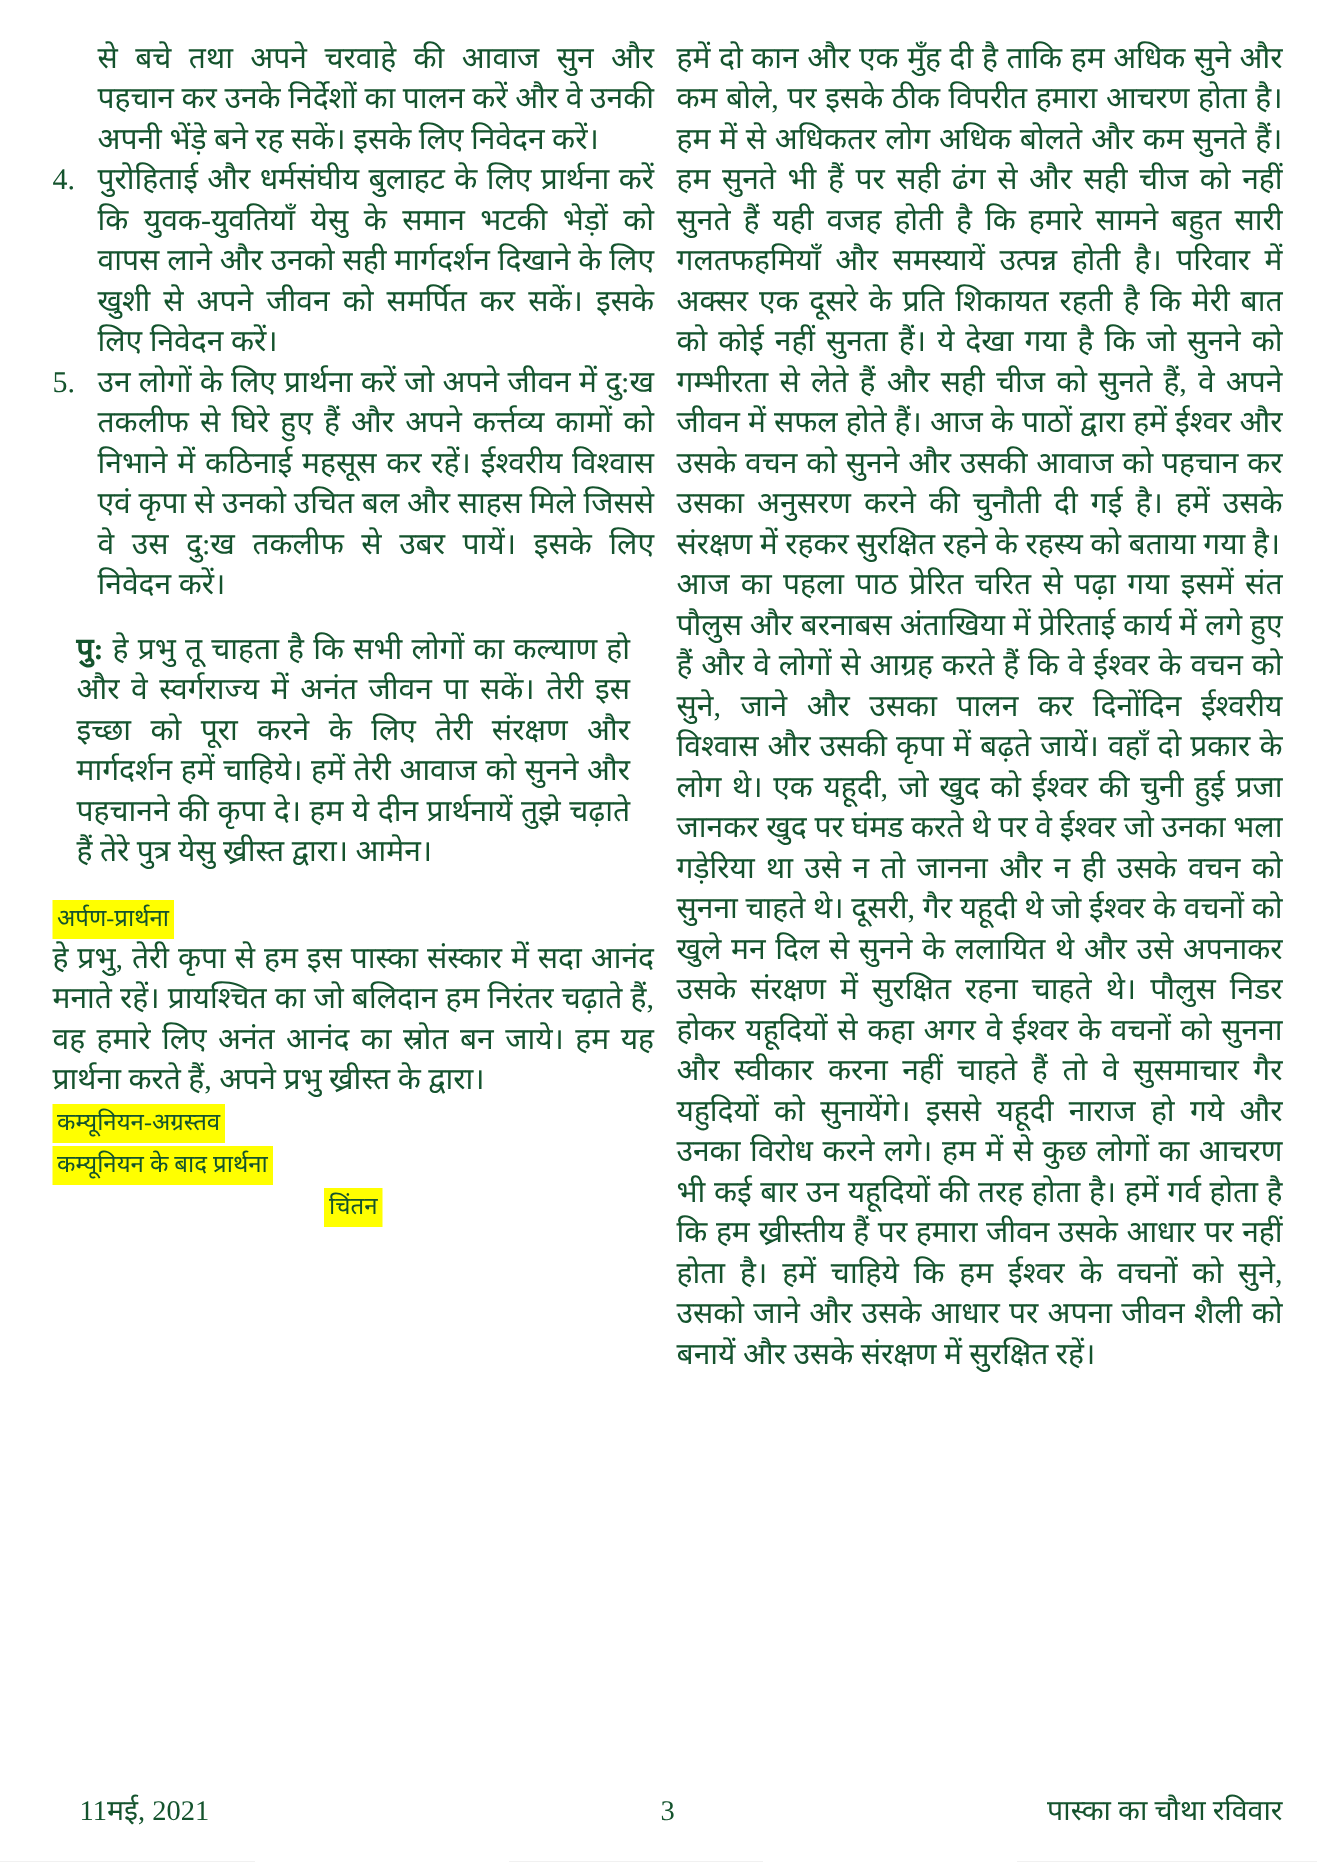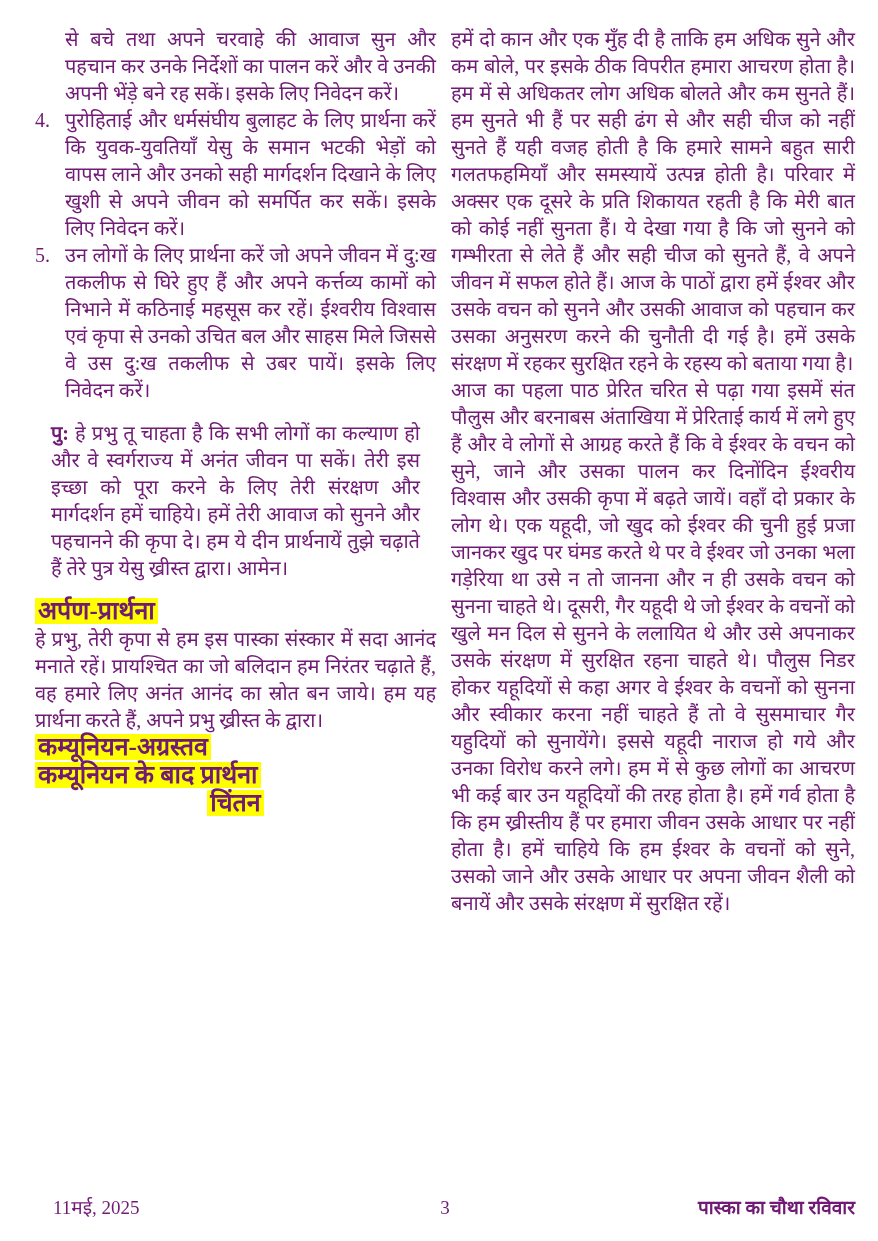--- a/index.html
+++ b/index.html
@@ -1,48 +1,48 @@
 <!DOCTYPE html>
 <html lang="hi"><head>
 <meta charset="utf-8">
 <style>
   html,body{margin:0;padding:0;background:#e8e8e8;}
   .page{
     width:878px;height:1241px;
-    background:#ffffff;color:#701a75;
+    background:#ffffff;color:#14532d;
     position:relative;box-sizing:border-box;
     padding:26px 23px 0 35px;
     font-family:"Liberation Serif","DejaVu Serif",serif;
     font-size:20px;line-height:27px;
     margin:0 auto;overflow:hidden;
   }
   .columns{display:flex;gap:15px;}
   .col{box-sizing:border-box;}
   .col-left{width:402px;}
   .col-right{width:405px;}
   .para{margin:0;text-align:justify;}
   .list-item{display:flex;align-items:flex-start;}
   .num{width:30px;flex:0 0 30px;}
   .li-text{flex:1;text-align:justify;}
   .response{margin:16px;text-align:justify;}
   .resp-label{font-weight:bold;padding-right:6px;}
   .heading-row{margin:0;}
   .heading-row.centered{text-align:center;}
   .hl{
     display:inline-block;background:#ffff00;
-    font-weight:bold;font-size:25px;line-height:26px;
+    font-weight:normal;font-size:16px;line-height:26px;
     padding:0 3px;
   }
   .footer{
     position:absolute;left:35px;right:23px;top:1196px;
     font-size:19px;line-height:24px;
   }
   .footer .f-left{position:absolute;left:18px;}
   .footer .f-center{position:absolute;left:0;right:0;text-align:center;}
-  .footer .f-right{position:absolute;right:0;font-weight:bold;}
+  .footer .f-right{position:absolute;right:0;}
 </style>
 </head>
 <body>
 
 <div class="page">
   <div class="columns">
 
     <div class="col col-left">
 
       <div class="list-item">
@@ -82,17 +82,17 @@
     </div>
 
     <div class="col col-right">
       <p class="para">हमें दो कान और एक मुँह दी है ताकि हम अधिक सुने और कम बोले, पर इसके ठीक विपरीत हमारा आचरण होता है। हम में से अधिकतर लोग अधिक बोलते और कम सुनते हैं। हम सुनते भी हैं पर सही ढंग से और सही चीज को नहीं सुनते हैं यही वजह होती है कि हमारे सामने बहुत सारी गलतफहमियाँ और समस्यायें उत्पन्न होती है। परिवार में अक्सर एक दूसरे के प्रति शिकायत रहती है कि मेरी बात को कोई नहीं सुनता हैं। ये देखा गया है कि जो सुनने को गम्भीरता से लेते हैं और सही चीज को सुनते हैं, वे अपने जीवन में सफल होते हैं। आज के पाठों द्वारा हमें ईश्वर और उसके वचन को सुनने और उसकी आवाज को पहचान कर उसका अनुसरण करने की चुनौती दी गई है। हमें उसके संरक्षण में रहकर सुरक्षित रहने के रहस्य को बताया गया है।</p>
       <p class="para">आज का पहला पाठ प्रेरित चरित से पढ़ा गया इसमें संत पौलुस और बरनाबस अंताखिया में प्रेरिताई कार्य में लगे हुए हैं और वे लोगों से आग्रह करते हैं कि वे ईश्वर के वचन को सुने, जाने और उसका पालन कर दिनोंदिन ईश्वरीय विश्वास और उसकी कृपा में बढ़ते जायें। वहाँ दो प्रकार के लोग थे। एक यहूदी, जो खुद को ईश्वर की चुनी हुई प्रजा जानकर खुद पर घंमड करते थे पर वे ईश्वर जो उनका भला गड़ेरिया था उसे न तो जानना और न ही उसके वचन को सुनना चाहते थे। दूसरी, गैर यहूदी थे जो ईश्वर के वचनों को खुले मन दिल से सुनने के ललायित थे और उसे अपनाकर उसके संरक्षण में सुरक्षित रहना चाहते थे। पौलुस निडर होकर यहूदियों से कहा अगर वे ईश्वर के वचनों को सुनना और स्वीकार करना नहीं चाहते हैं तो वे सुसमाचार गैर यहुदियों को सुनायेंगे। इससे यहूदी नाराज हो गये और उनका विरोध करने लगे। हम में से कुछ लोगों का आचरण भी कई बार उन यहूदियों की तरह होता है। हमें गर्व होता है कि हम ख्रीस्तीय हैं पर हमारा जीवन उसके आधार पर नहीं होता है। हमें चाहिये कि हम ईश्वर के वचनों को सुने, उसको जाने और उसके आधार पर अपना जीवन शैली को बनायें और उसके संरक्षण में सुरक्षित रहें।</p>
     </div>
 
   </div>
 
   <div class="footer">
-    <span class="f-left">11मई, 2025</span>
+    <span class="f-left">11मई, 2021</span>
     <span class="f-center">3</span>
     <span class="f-right">पास्का का चौथा रविवार</span>
   </div>
 </div>
 
 </body></html>

